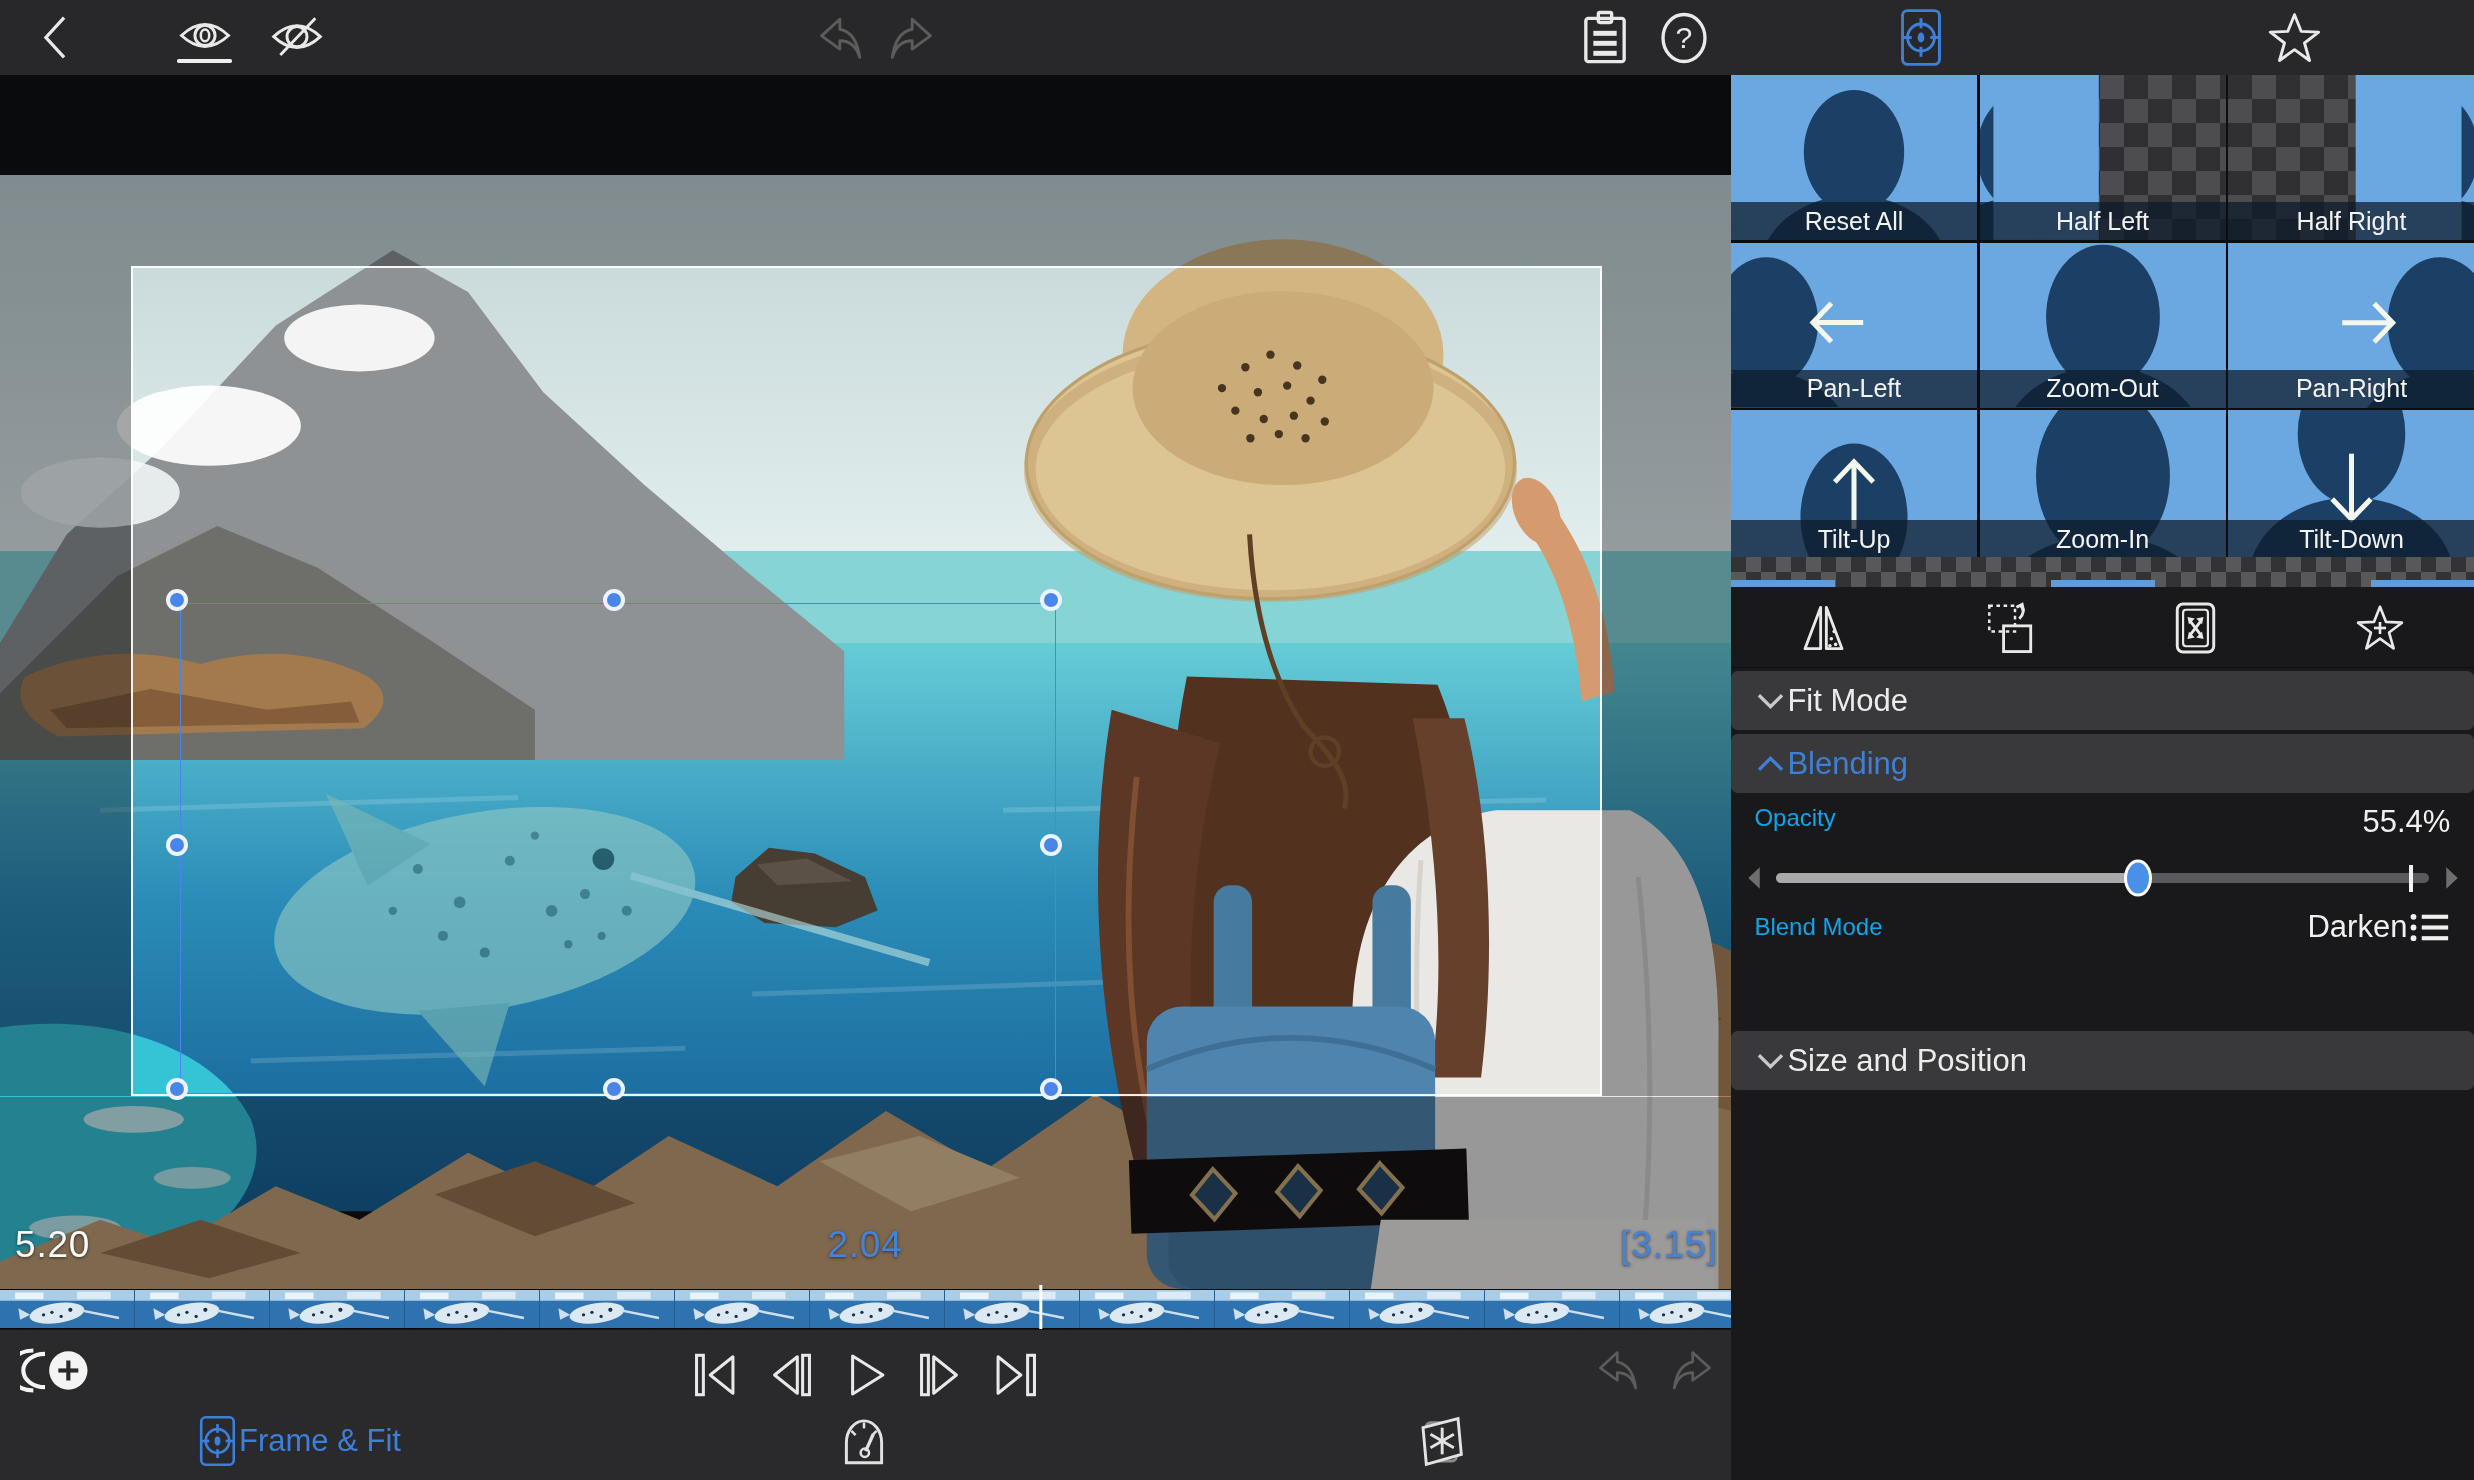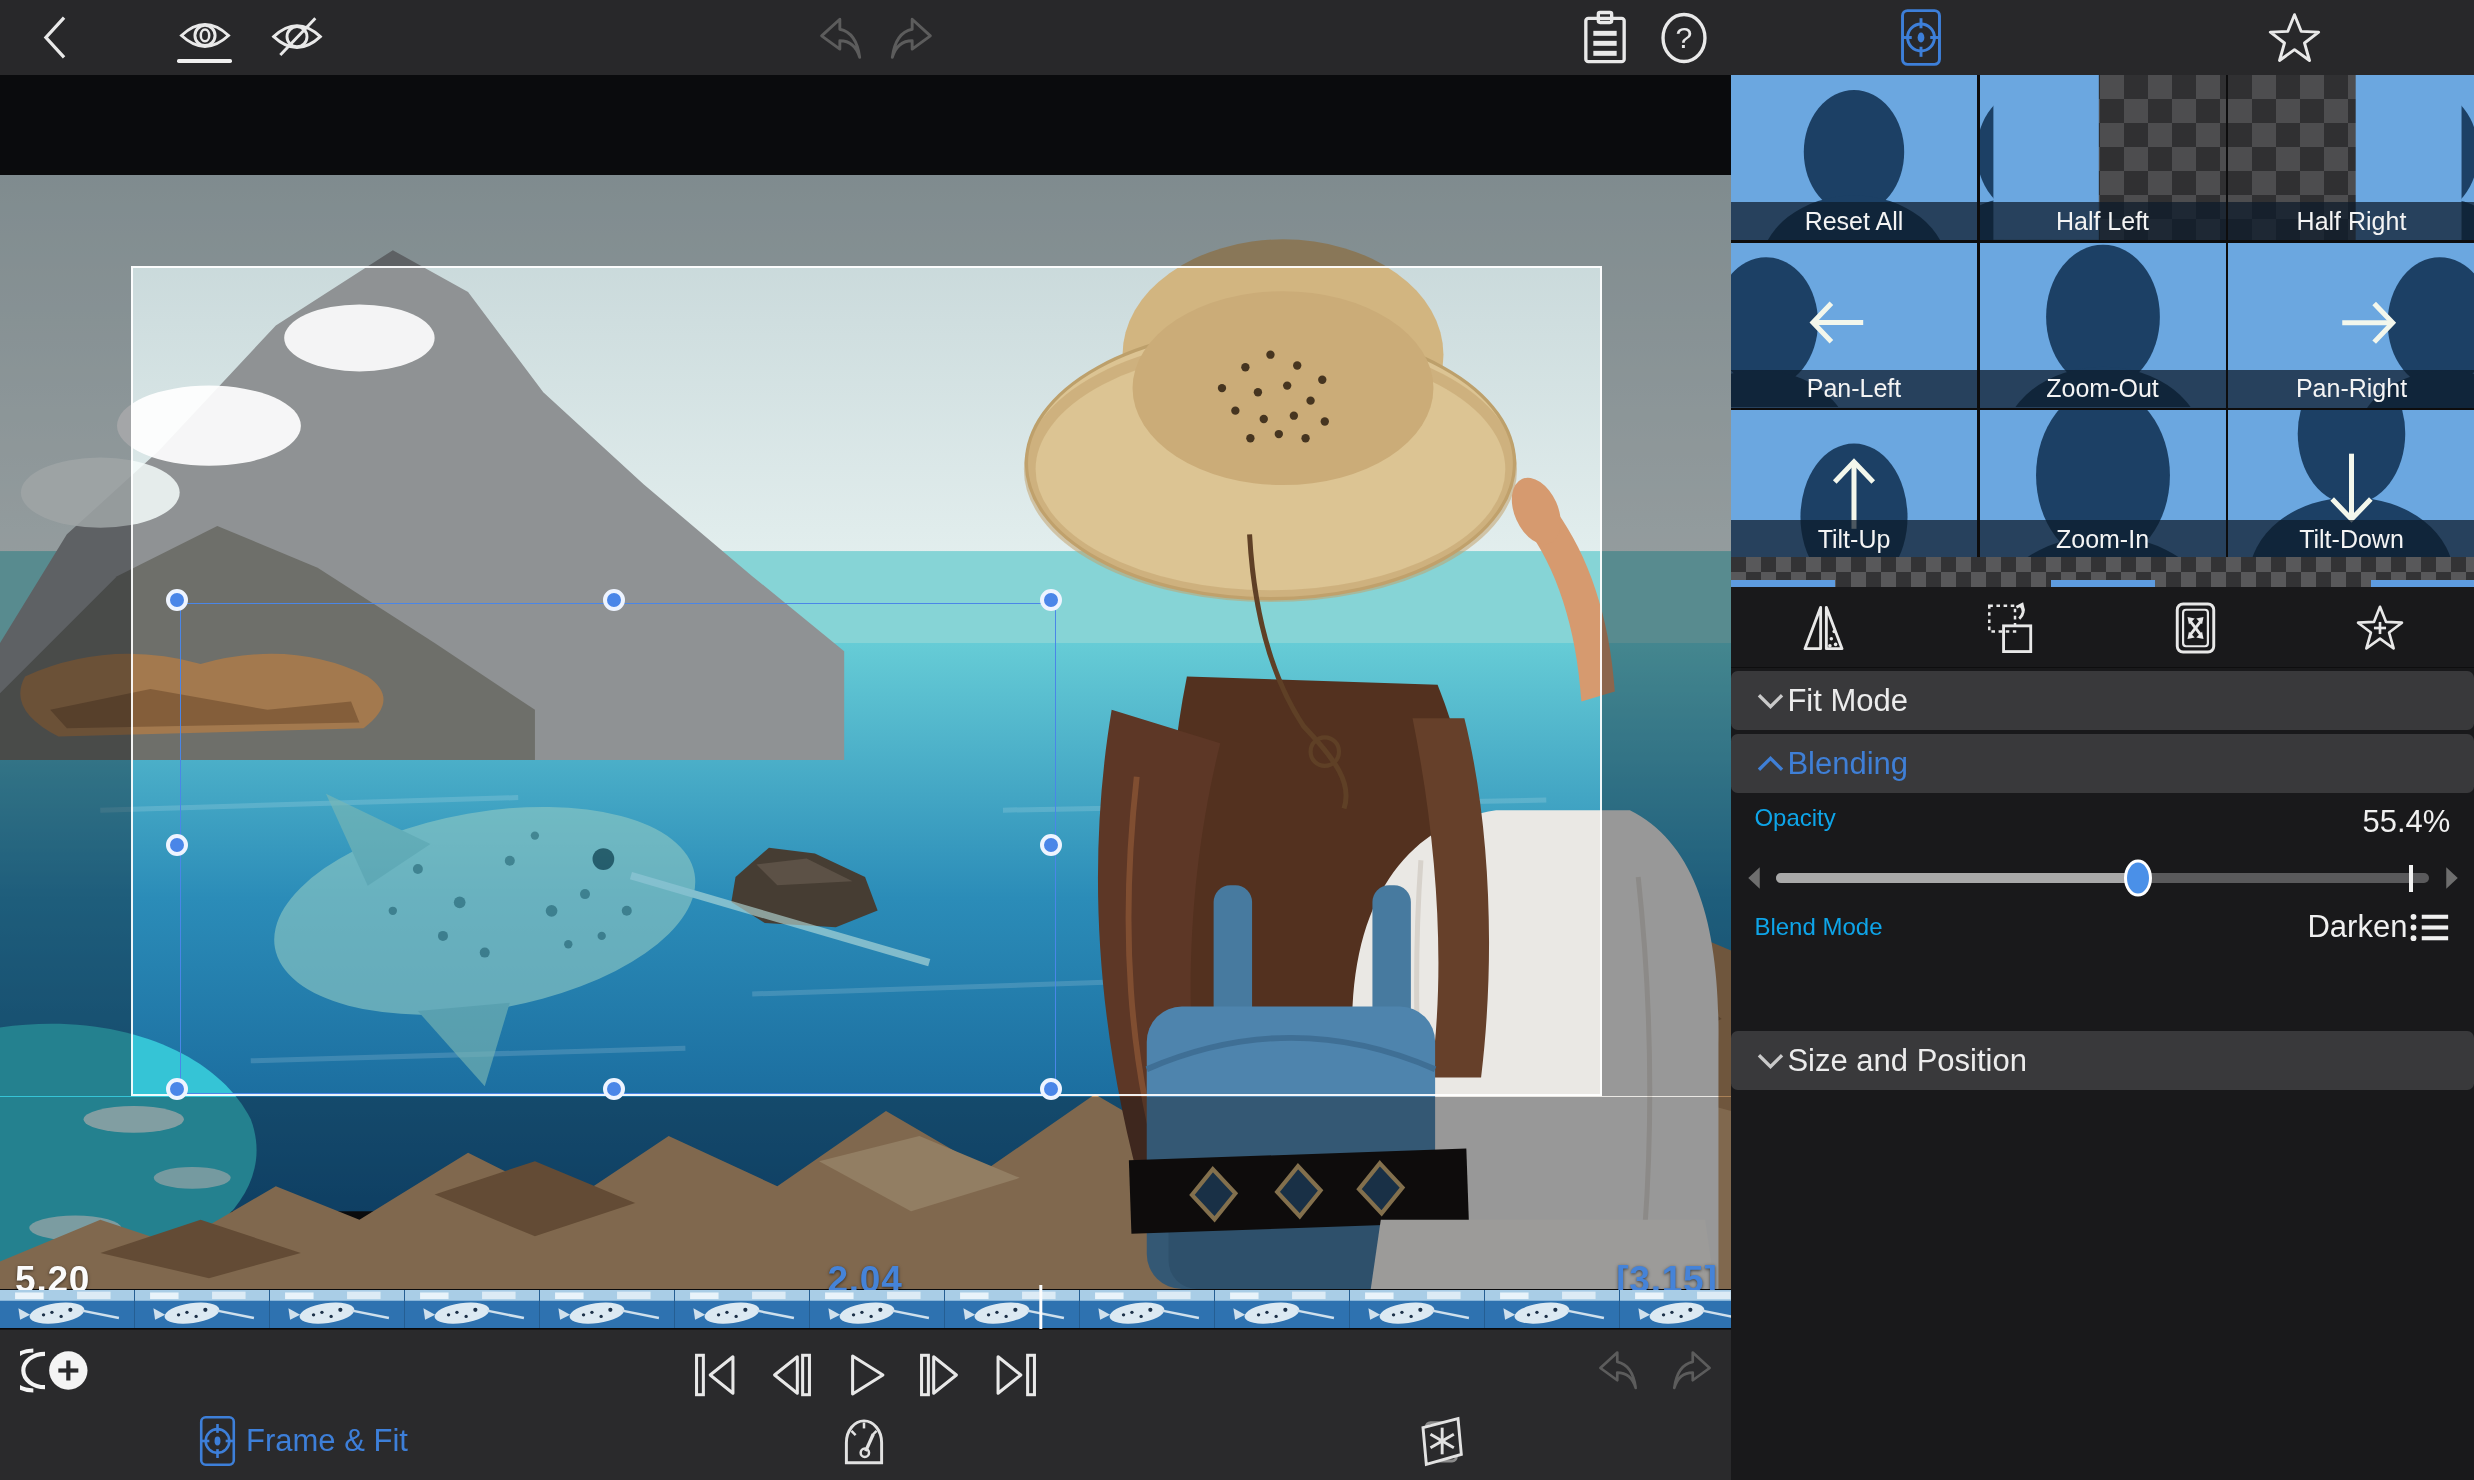--- a/index.html
+++ b/index.html
@@ -20,22 +20,22 @@
   #preview { left:0; top:75px; width:1731px; height:1215px; background:#0b0b0c; overflow:hidden; }
   #photo { position:absolute; left:0; top:100px; width:1731px; height:1114px; }
   #narwhal { position:absolute; left:209px; top:660px; width:752px; height:360px; opacity:.62; }
   .dim { position:absolute; background:rgba(8,11,16,.36); }
   #frame-rect { position:absolute; left:131px; top:191px; width:1471px; height:830px;
     border:2.5px solid rgba(255,255,255,.92); }
   #selection { position:absolute; left:180px; top:528px; width:876px; height:491px;
     border:1.7px solid #4a86e8; }
   .handle { position:absolute; width:22px; height:22px; border-radius:50%;
     background:#4a86e8; border:4.2px solid #eef4ff; transform:translate(-15px,-15px); }
-  .tc { position:absolute; top:1184px; font-size:37px; letter-spacing:0.8px;
-    text-shadow:0 0.8px 3.3px rgba(0,0,0,.6);font-weight:bold; }
+  .tc { position:absolute; top:1149px; font-size:37px; letter-spacing:0.8px;
+    text-shadow:0 0.8px 3.3px rgba(0,0,0,.6); }
   .tc-blue { color:#4583d8; }
 
   
   #filmstrip { left:0; top:1290px; width:1731px; height:38px; background:#2e72b0;
     display:flex; overflow:hidden; }
   .film-frame { flex:0 0 133px; height:38px; position:relative; border-right:0.8px solid #255e92; }
   #playhead { position:absolute; top:1285px; width:3.3px; height:48px; background:#fdfdfd; transform:translateX(-1.7px); }
 
   
   #bottombar { left:0; top:1329px; width:1731px; height:152px; background:#2a2a2c; border-top:0.8px solid #151516; }
@@ -521,21 +521,21 @@
 
     <div class="abs" style="left:1593px;top:18.4px;color:#5c5c5c;display:flex;gap:30px;">
       <svg width="47" height="43" viewBox="0 0 58 56">
           <path d="M30,6 L8,26 L30,42 L30,32 Q48,32 54,52 Q50,22 30,18 Z" fill="none" stroke="currentColor" stroke-width="3.5" stroke-linejoin="round"></path>
         </svg>
       <svg width="47" height="43" viewBox="0 0 58 56">
           <path d="M28,6 L50,26 L28,42 L28,32 Q10,32 4,52 Q8,22 28,18 Z" fill="none" stroke="currentColor" stroke-width="3.5" stroke-linejoin="round"></path>
         </svg>
     </div>
 
-    <div class="abs" style="left:199px;top:85px;display:flex;align-items:center;gap:10px;">
+    <div class="abs" style="left:199px;top:85px;display:flex;align-items:center;gap:3px;">
       <svg width="37" height="52" viewBox="0 0 50 70" style="color:#3d7fd9">
           <rect x="3" y="3" width="44" height="64" rx="6" fill="none" stroke="currentColor" stroke-width="3.5"></rect>
           <circle cx="25" cy="35" r="16" fill="none" stroke="currentColor" stroke-width="3.5"></circle>
           <line x1="25" y1="12" x2="25" y2="24" stroke="currentColor" stroke-width="3.5"></line>
           <line x1="25" y1="46" x2="25" y2="58" stroke="currentColor" stroke-width="3.5"></line>
           <line x1="2" y1="35" x2="14" y2="35" stroke="currentColor" stroke-width="3.5"></line>
           <line x1="36" y1="35" x2="48" y2="35" stroke="currentColor" stroke-width="3.5"></line>
           <ellipse cx="25" cy="35" rx="4" ry="6" fill="currentColor"></ellipse>
         </svg>
       <span id="tabrow-label">Frame &amp; Fit</span>

